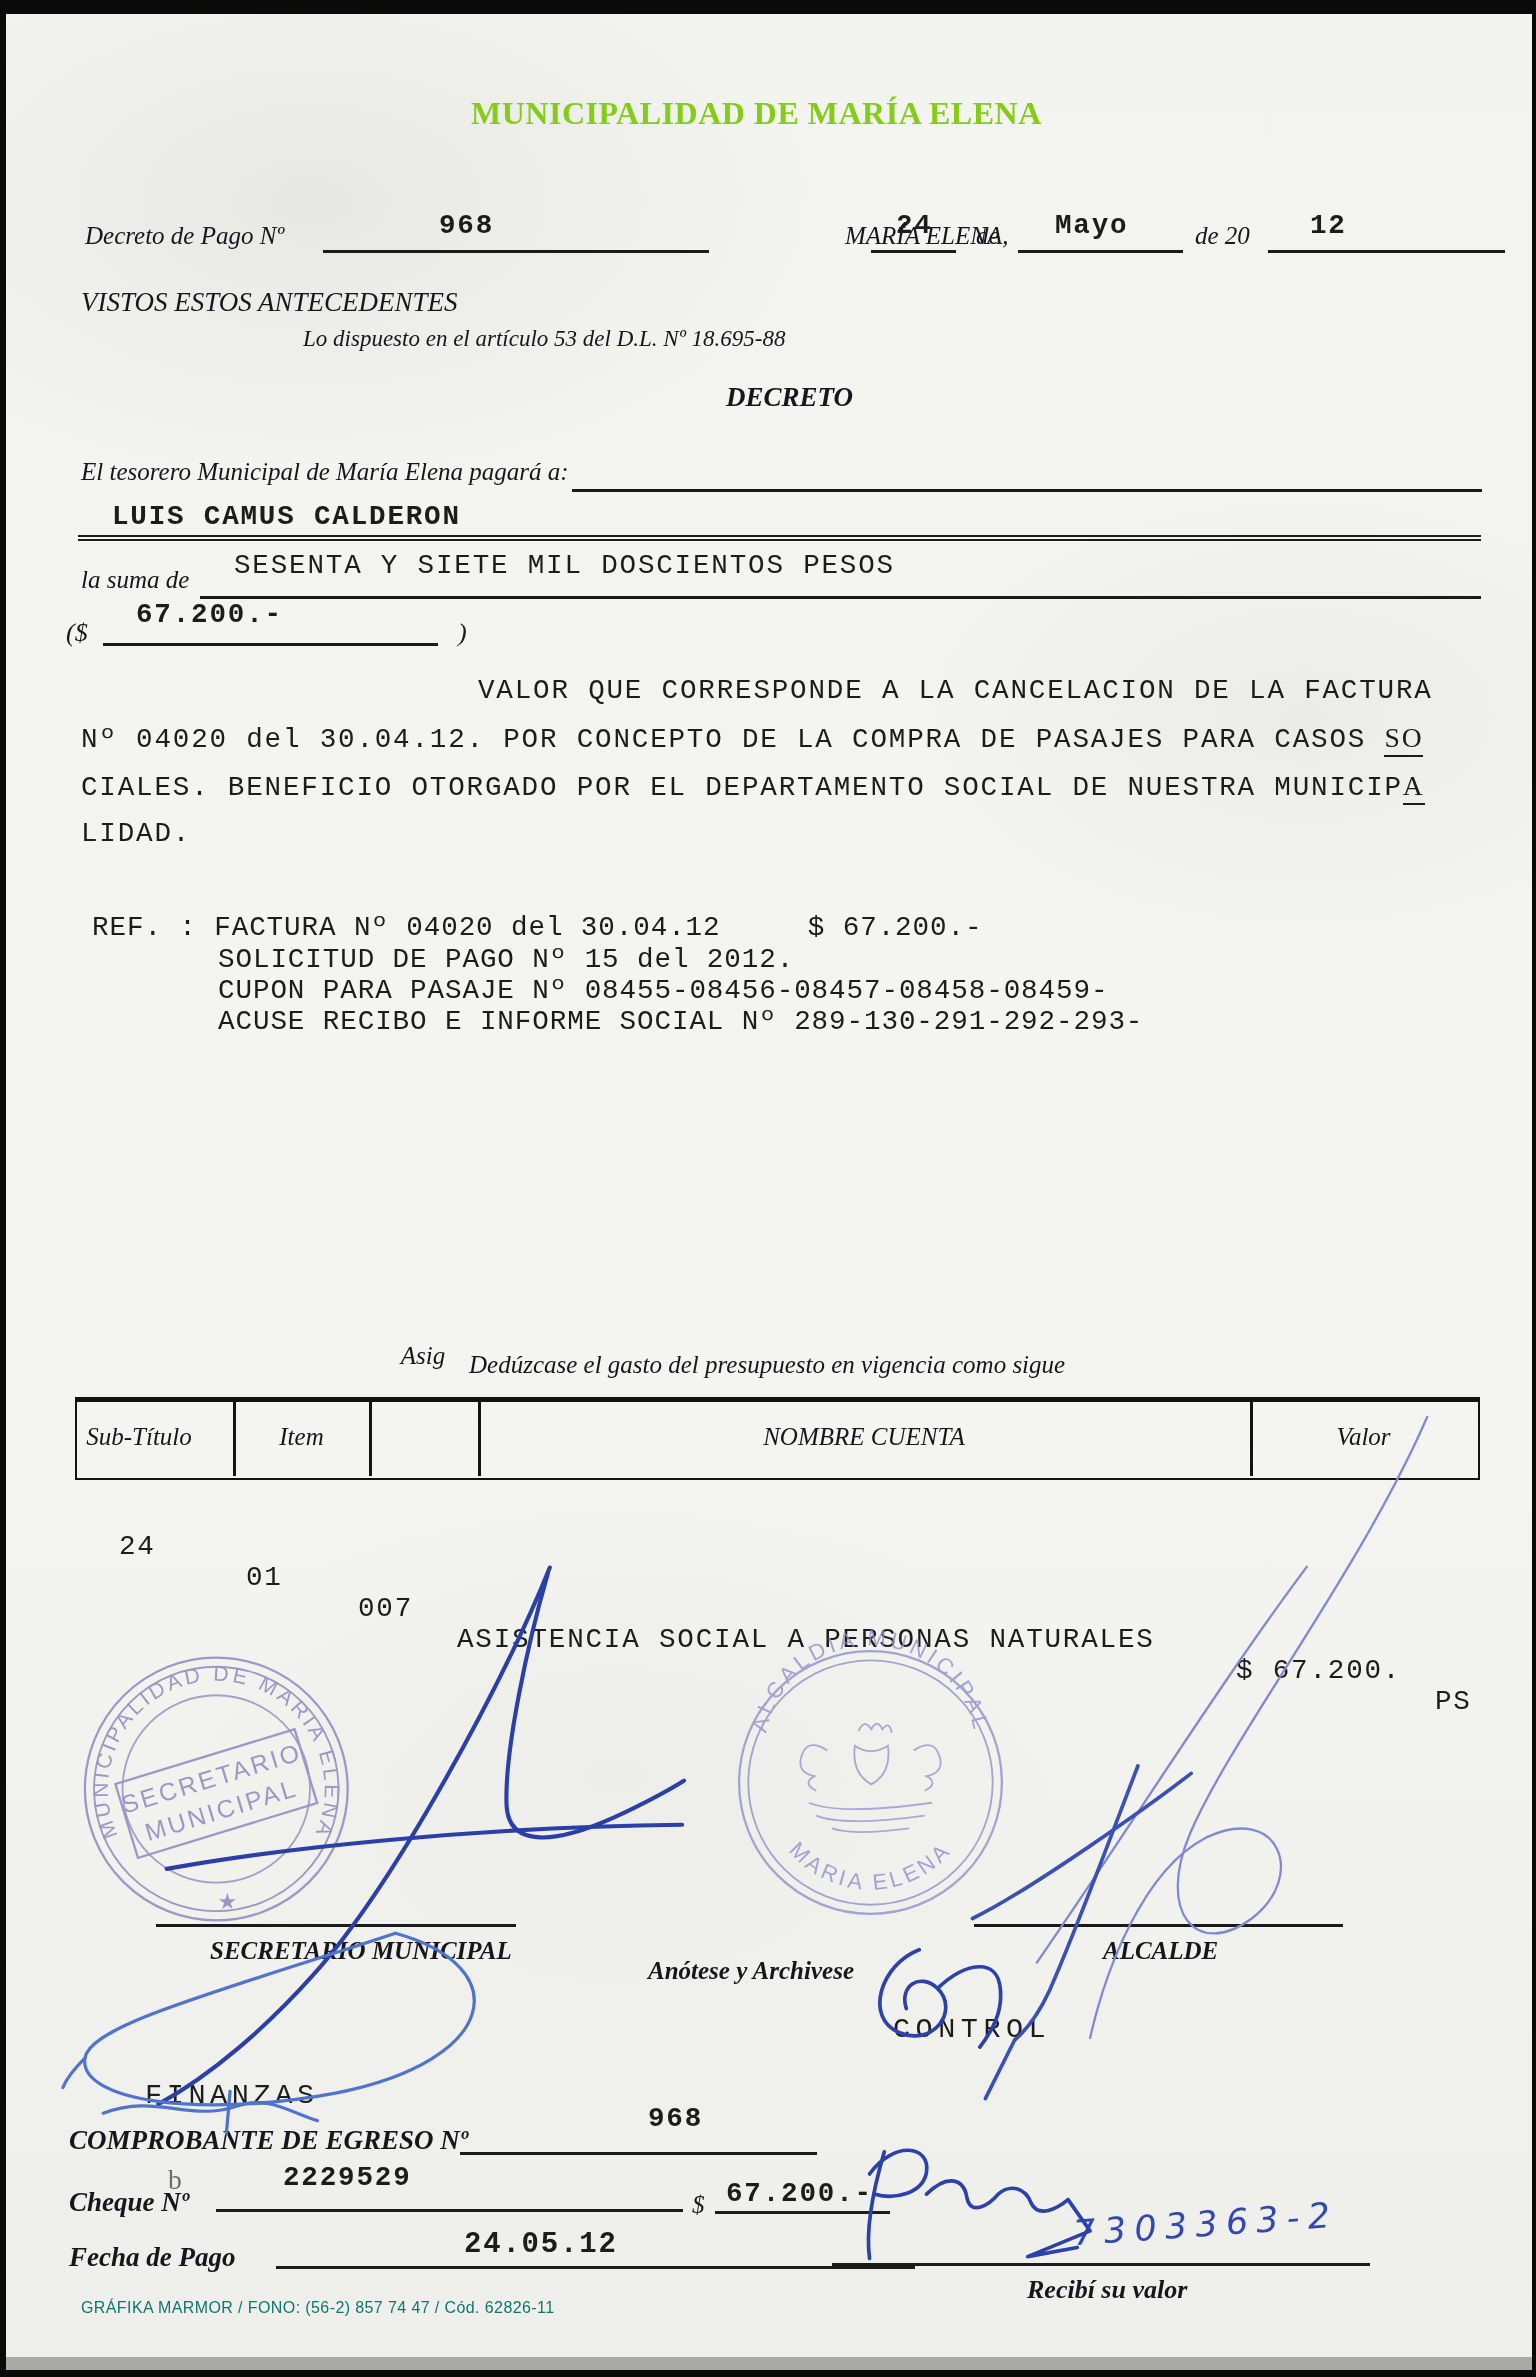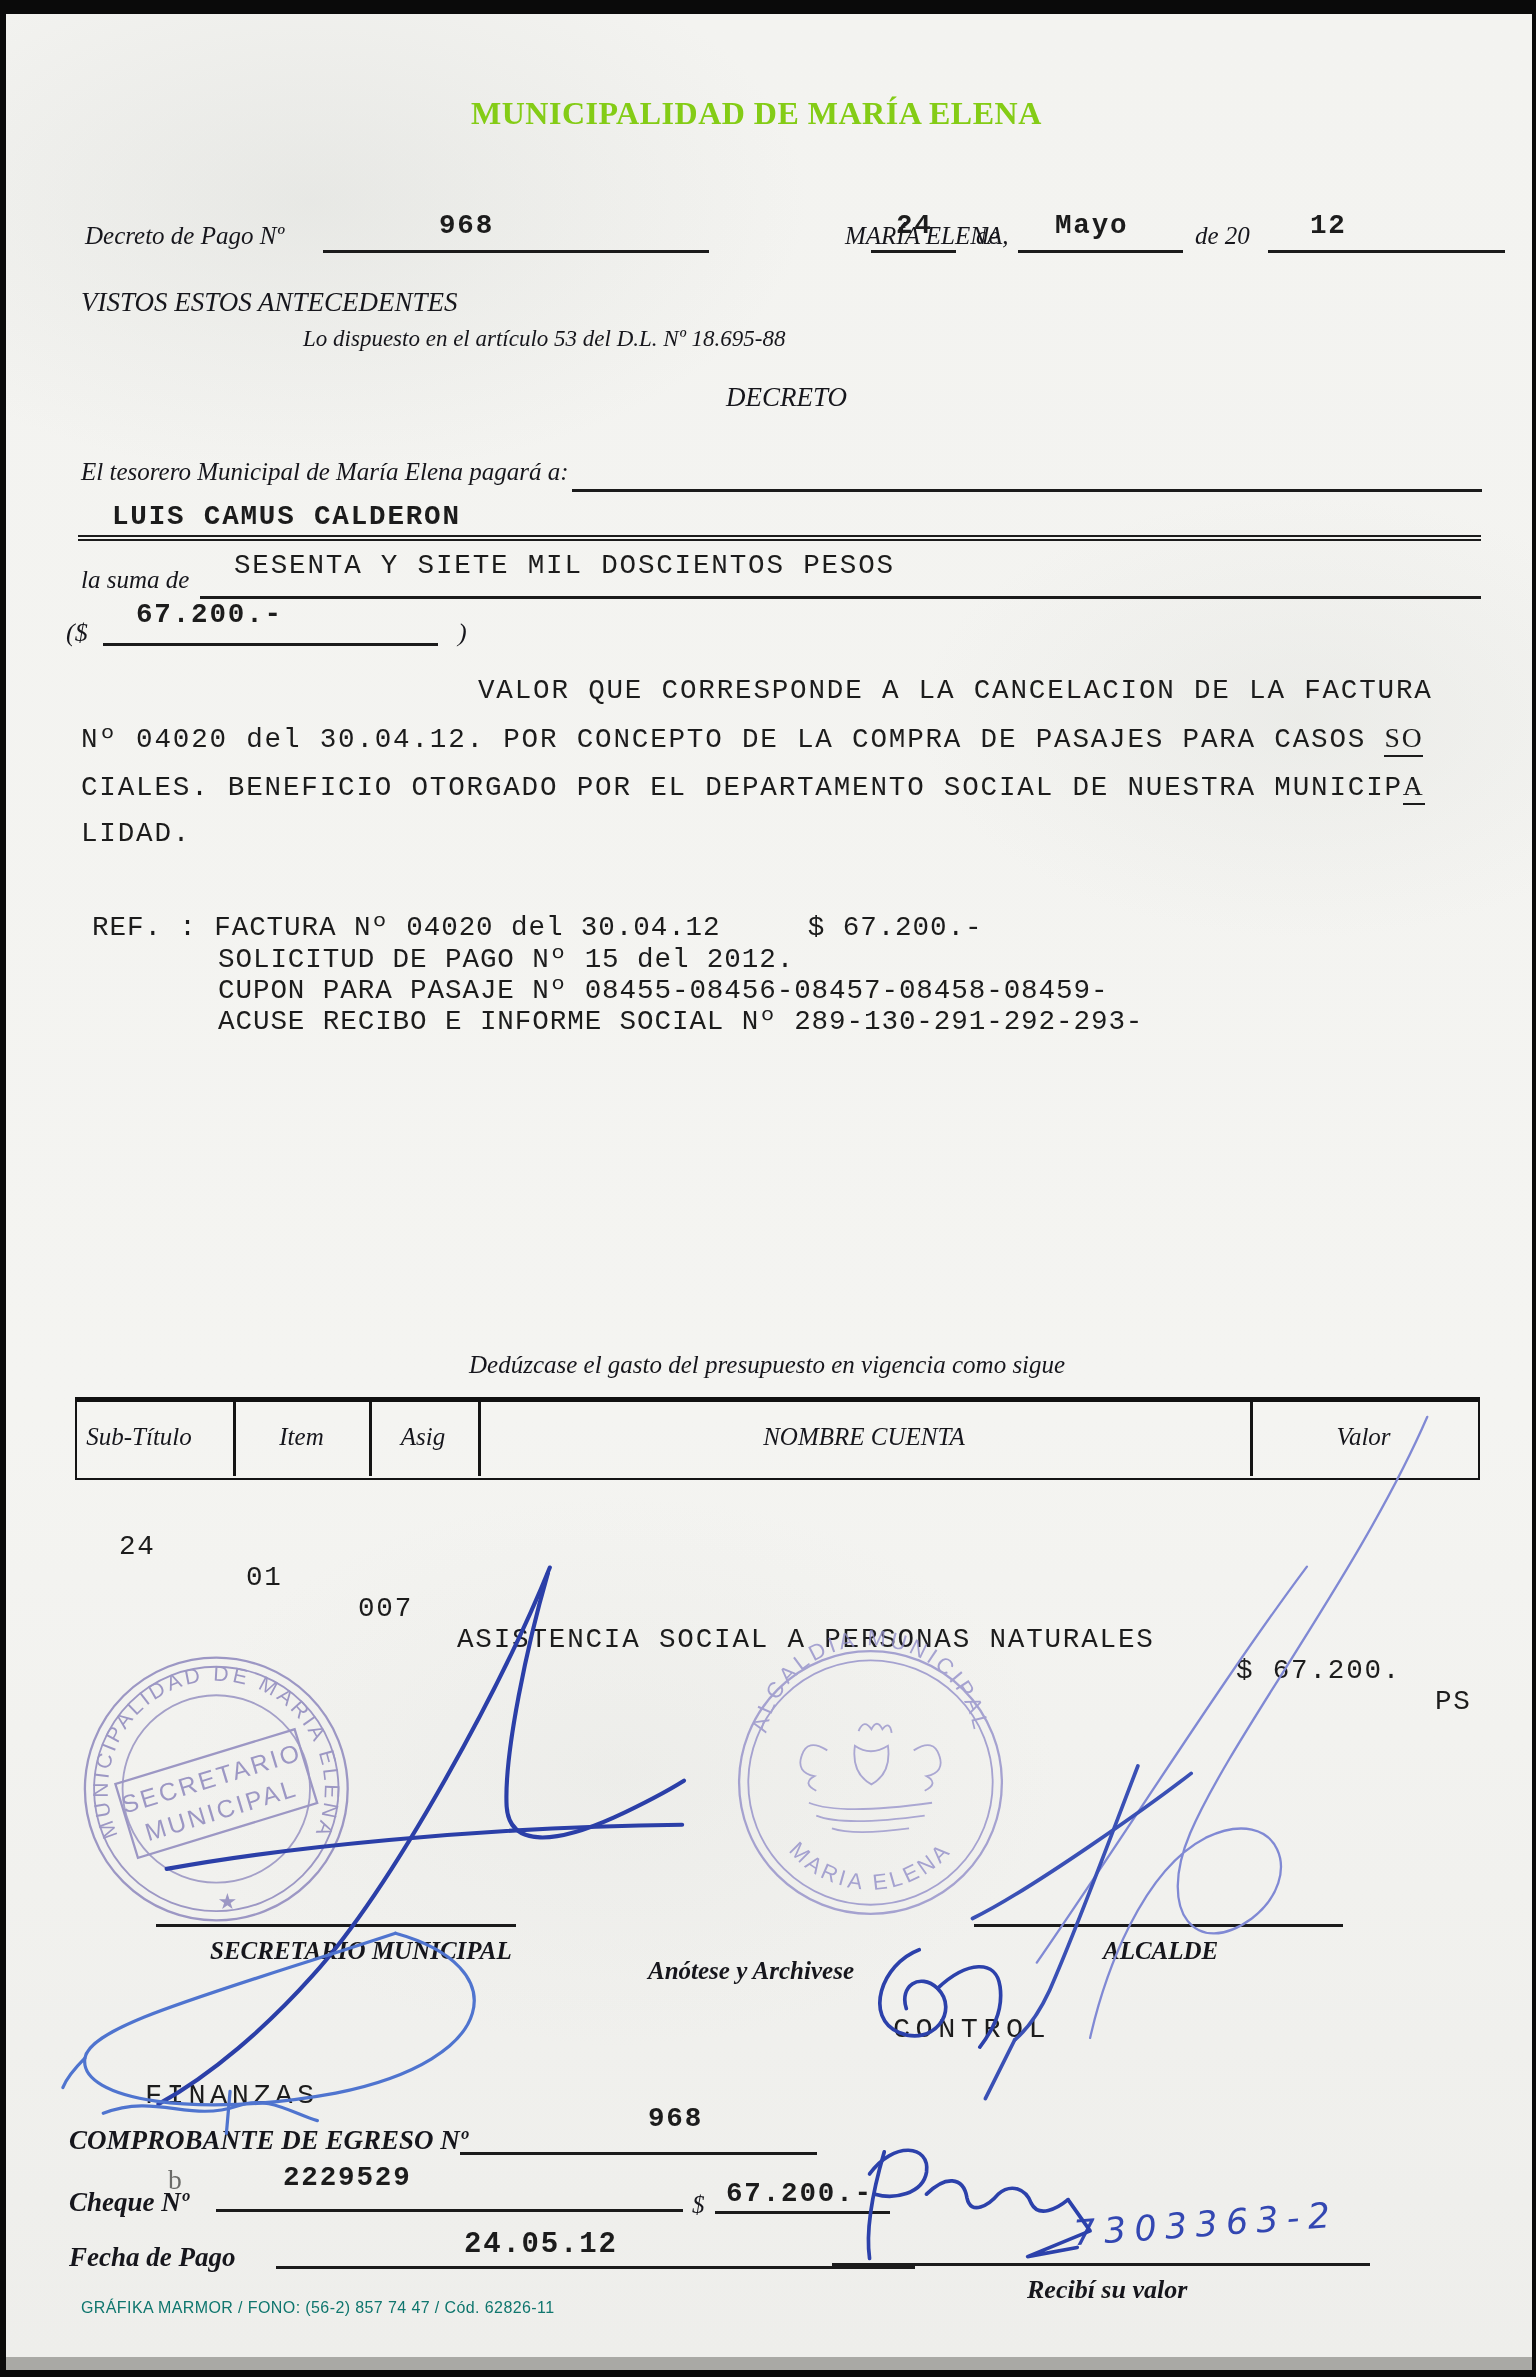--- a/index.html
+++ b/index.html
@@ -64,21 +64,21 @@
 <div class="rule" style="left:871px;top:250px;width:85px;"></div>
 <div class="abs pre" style="left:976px;top:222px;font-size:25px;">de</div>
 <div class="abs tw tw-b" style="left:1055px;top:210px;">Mayo</div>
 <div class="rule" style="left:1018px;top:250px;width:165px;"></div>
 <div class="abs pre" style="left:1195px;top:222px;font-size:25px;">de 20</div>
 <div class="abs tw tw-b" style="left:1310px;top:210px;">12</div>
 <div class="rule" style="left:1268px;top:250px;width:237px;"></div>
 
 <div class="abs pre" style="left:81px;top:287px;font-size:27px;">VISTOS ESTOS ANTECEDENTES</div>
 <div class="abs pre" style="left:303px;top:326px;font-size:23px;">Lo dispuesto en el artículo 53 del D.L. Nº 18.695-88</div>
-<div class="abs pre" style="left:726px;top:382px;font-size:27px;font-weight:normal;">DECRETO</div>
+<div class="abs pre" style="left:726px;top:382px;font-size:27px;font-weight:bold;">DECRETO</div>
 
 <div class="abs pre" style="left:81px;top:458px;font-size:25px;">El tesorero Municipal de María Elena pagará a:</div>
 <div class="rule" style="left:572px;top:489px;width:910px;"></div>
 <div class="abs tw tw-b" style="left:112px;top:501px;">LUIS CAMUS CALDERON</div>
 <div class="rule-dbl" style="left:78px;top:535px;width:1403px;"></div>
 <div class="abs tw" style="left:234px;top:550px;">SESENTA Y SIETE MIL DOSCIENTOS PESOS</div>
 <div class="abs pre" style="left:81px;top:566px;font-size:25px;">la suma de</div>
 <div class="rule" style="left:200px;top:596px;width:1281px;"></div>
 <div class="abs tw tw-b" style="left:136px;top:599px;">67.200.-</div>
 <div class="abs pre" style="left:66px;top:618px;font-size:26px;">($</div>
@@ -96,21 +96,21 @@
 <div class="abs tw" style="left:218px;top:1006px;letter-spacing:0.9px;">ACUSE RECIBO E INFORME SOCIAL Nº 289-130-291-292-293-</div>
 
 <div class="abs pre" style="left:469px;top:1351px;font-size:25px;">Dedúzcase el gasto del presupuesto en vigencia como sigue</div>
 <div class="tbl-border" style="left:75px;top:1397px;width:1401px;height:76px;"></div>
 <div class="tbl-vline" style="left:233px;top:1402px;height:74px;"></div>
 <div class="tbl-vline" style="left:369px;top:1402px;height:74px;"></div>
 <div class="tbl-vline" style="left:478px;top:1402px;height:74px;"></div>
 <div class="tbl-vline" style="left:1250px;top:1402px;height:74px;"></div>
 <div class="abs pre" style="left:75px;top:1423px;width:128px;text-align:center;font-size:25px;">Sub-Título</div>
 <div class="abs pre" style="left:233px;top:1423px;width:137px;text-align:center;font-size:25px;">Item</div>
-<div class="abs pre" style="left:369px;top:1423px;width:108px;text-align:center;font-size:25px;">Asig</div>
+<div class="abs pre" style="left:369px;top:1342px;width:108px;text-align:center;font-size:25px;">Asig</div>
 <div class="abs pre" style="left:478px;top:1423px;width:772px;text-align:center;font-size:25px;">NOMBRE CUENTA</div>
 <div class="abs pre" style="left:1250px;top:1423px;width:227px;text-align:center;font-size:25px;">Valor</div>
 
 <div class="abs tw" style="left:0;top:1500px;">
   <span class="abs" style="left:119px;">24</span>
   <span class="abs" style="left:246px;">01</span>
   <span class="abs" style="left:358px;">007</span>
   <span class="abs" style="left:457px;">ASISTENCIA SOCIAL A PERSONAS NATURALES</span>
   <span class="abs" style="left:1236px;">$ 67.200.</span>
   <span class="abs" style="left:1435px;">PS</span>

